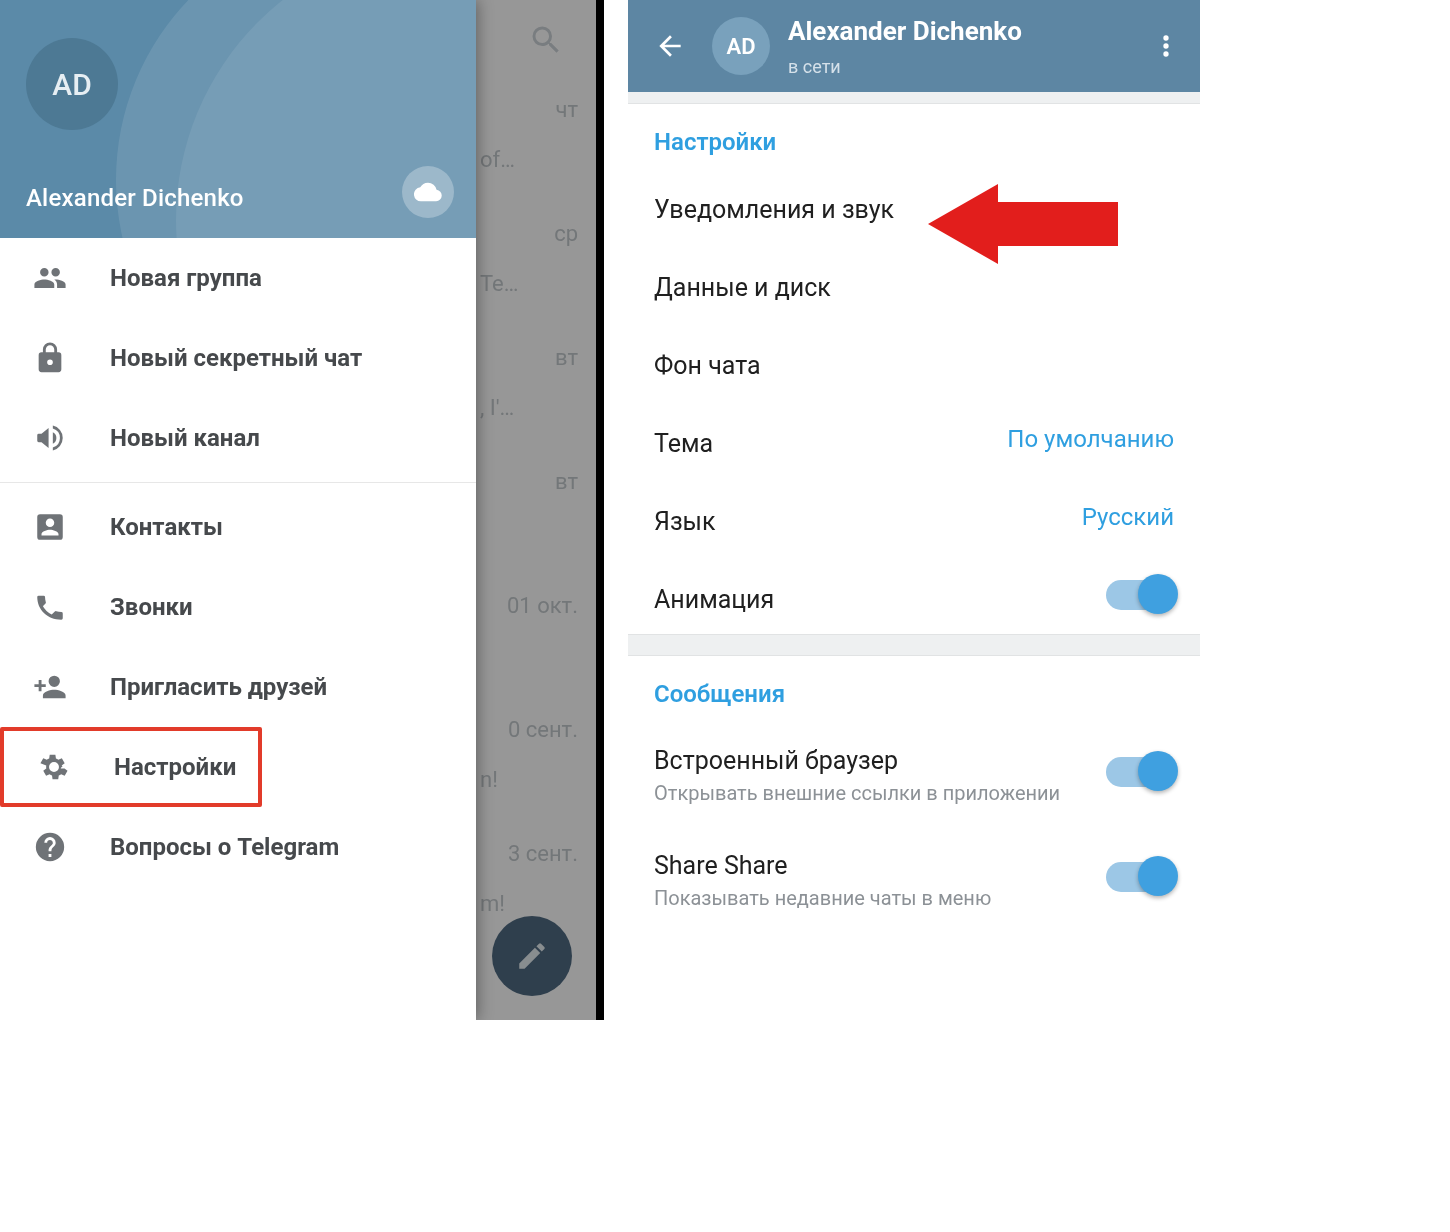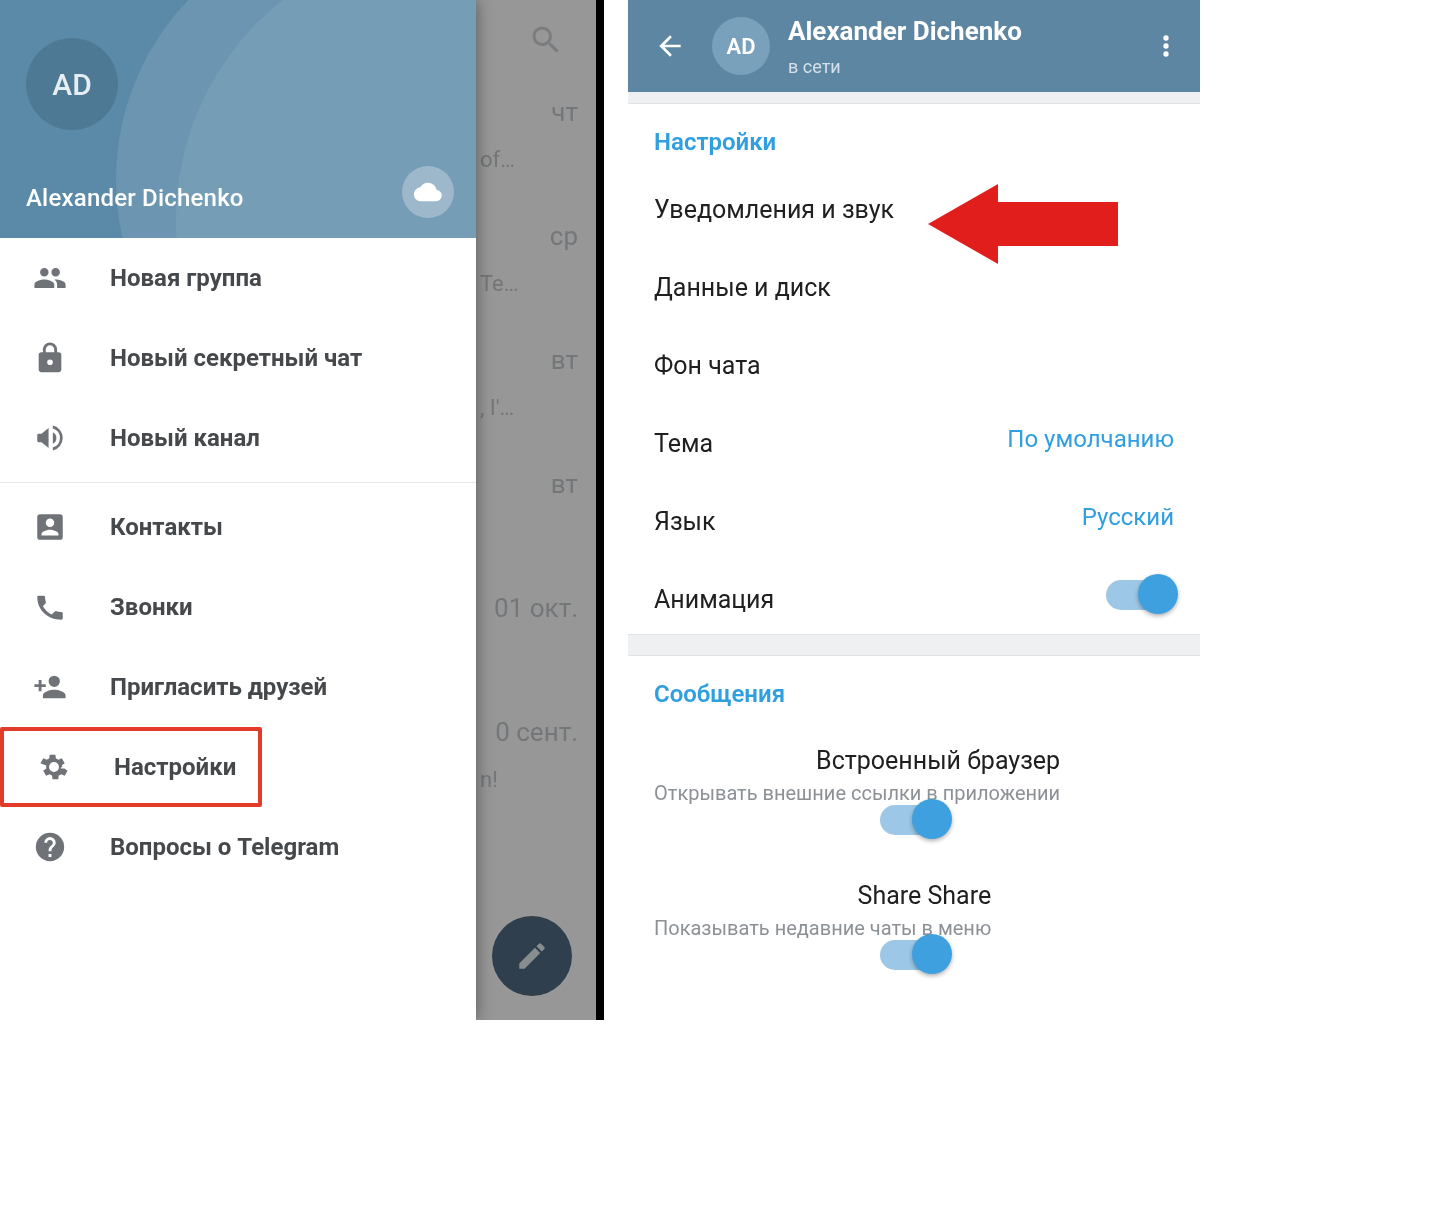--- a/index.html
+++ b/index.html
@@ -26,41 +26,41 @@
   .menu-item .ico { width: 40px; height: 40px; color: #6f7377; display:flex; align-items:center; justify-content:center; }
   .menu-item .ico svg { width: 34px; height: 34px; fill: #6f7377; }
   .menu-item .label { font-size: 24px; font-weight: 700; color: #46494c; }
   .menu-sep { height: 1px; background: #e7e7e7; margin: 4px 0; }
   .highlight-box { border: 4px solid #e23b2a; border-radius: 2px; width: 262px; }
 
   .bg-chats .search-ico { position: absolute; right: 24px; top: 22px; width: 44px; height: 44px; }
   .bg-chats .search-ico svg { width: 36px; height: 36px; fill: #c4cacf; }
   .chatlist { position: absolute; left: 480px; right: 0; top: 86px; bottom: 0; }
   .chat-row { height: 124px; border-top: 1px solid rgba(255,255,255,0.12); position: relative; }
-  .chat-day { position: absolute; right: 18px; top: 10px; color: #b9bfc3; font-size: 26px; }
+  .chat-day { position: absolute; right: 18px; top: 10px; color: #b9bfc3; font-size: 22px; }
   .chat-frag { position: absolute; left: 0; top: 60px; color: #b9bfc3; font-size: 22px; }
   .fab { position: absolute; right: 24px; bottom: 24px; width: 80px; height: 80px; border-radius: 50%; background: #3d5a73; display:flex; align-items:center; justify-content:center; }
   .fab svg { width: 34px; height: 34px; fill: #dfe7ec; }
 
   
   .appbar { height: 92px; background: #5d86a3; display: flex; align-items: center; padding: 0 10px 0 18px; gap: 18px; }
   .back-btn, .more-btn { width: 48px; height: 48px; display:flex; align-items:center; justify-content:center; cursor:pointer; }
   .back-btn svg, .more-btn svg { width: 32px; height: 32px; fill: #fff; }
   .avatar-sm { width: 58px; height: 58px; border-radius: 50%; background: #79a1bc; color: #fff; font-size: 22px; font-weight: 600; display:flex; align-items:center; justify-content:center; }
   .appbar-titles { flex: 1; display:flex; flex-direction:column; justify-content:center; }
   .appbar-title { color: #fff; font-size: 26px; font-weight: 700; }
   .appbar-sub { color: #d5e1ea; font-size: 18px; margin-top: 10px; }
   .settings-body { background: #fff; }
   .sec-gap { height: 22px; background: #eef0f1; border-top: 1px solid #e1e3e4; border-bottom: 1px solid #e1e3e4; }
   .sec-gap.first { border-top: none; }
   .sec-header { color: #2f9fe0; font-size: 24px; font-weight: 600; padding: 24px 26px 10px 26px; }
   .row { display:flex; align-items:center; justify-content:space-between; padding: 0 26px; height: 78px; cursor:pointer; }
   .row .label { font-size: 25px; color: #202020; margin-top: 8px; }
   .row .value { font-size: 24px; color: #2f9fe0; }
-  .row.withdesc { height: auto; padding-top: 20px; padding-bottom: 18px; flex-direction: column; align-items:flex-start;text-align:right; }
+  .row.withdesc { height: auto; padding-top: 20px; padding-bottom: 18px; flex-direction: row; align-items:flex-start; }
   .row.withdesc .col { display:flex; flex-direction:column; gap:6px; }
   .row .desc { font-size: 20px; color: #8c9196; }
   .toggle { width: 68px; height: 30px; border-radius: 15px; background: #9cc7e6; position: relative; flex-shrink:0; align-self:center; }
   .toggle .knob { position:absolute; right:-4px; top:-6px; width:40px; height:40px; border-radius:50%; background:#3fa0e0; box-shadow:0 2px 4px rgba(0,0,0,.3); }
 
   .arrow-annot { position:absolute; left: 220px; top: 92px; width: 270px; height: 80px; pointer-events:none; }
   .arrow-annot svg { width: 100%; height: 100%; }
 </style>
 </head>
 <body>
@@ -91,20 +91,24 @@
             <span class="chat-day">вт</span>
             <span class="chat-frag"></span>
           </div>
         <div class="chat-row">
             <span class="chat-day">01 окт.</span>
             <span class="chat-frag"></span>
           </div>
         <div class="chat-row">
             <span class="chat-day">0 сент.</span>
             <span class="chat-frag">n!</span>
+          </div>
+        <div class="chat-row">
+            <span class="chat-day">3 сент.</span>
+            <span class="chat-frag">m!</span>
           </div>
       </div>
       <div class="fab">
         <svg viewBox="0 0 24 24">
             <path d="M3 17.25V21h3.75L17.81 9.94l-3.75-3.75L3 17.25zM20.71 7.04a1 1 0 000-1.41l-2.34-2.34a1 1 0 00-1.41 0l-1.83 1.83 3.75 3.75 1.83-1.83z"></path>
           </svg>
       </div>
     </div>
     <div class="bg-overlay"></div>
 

